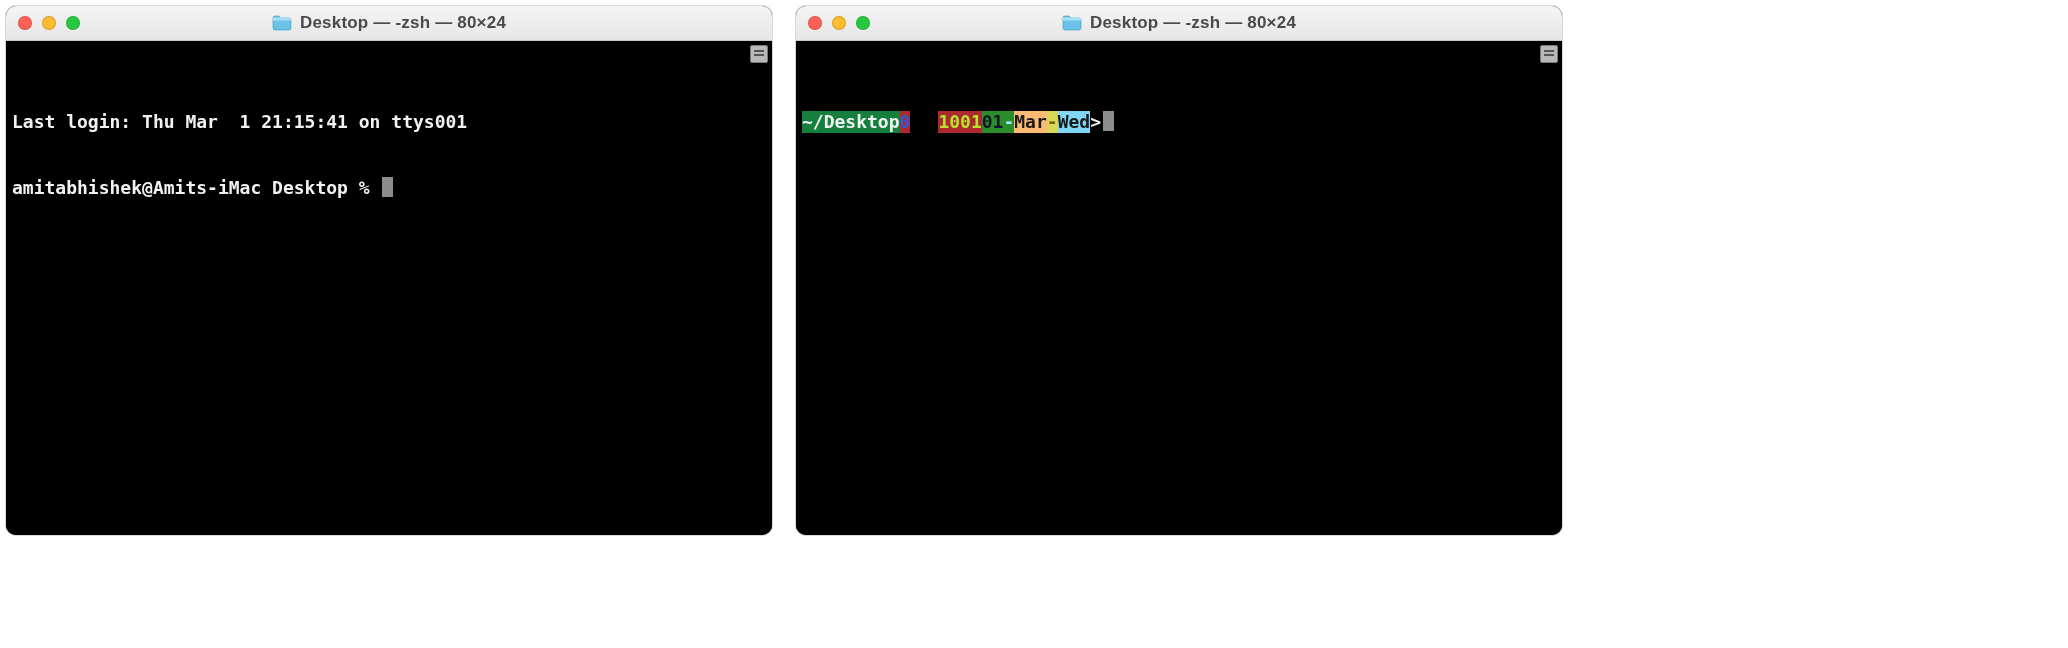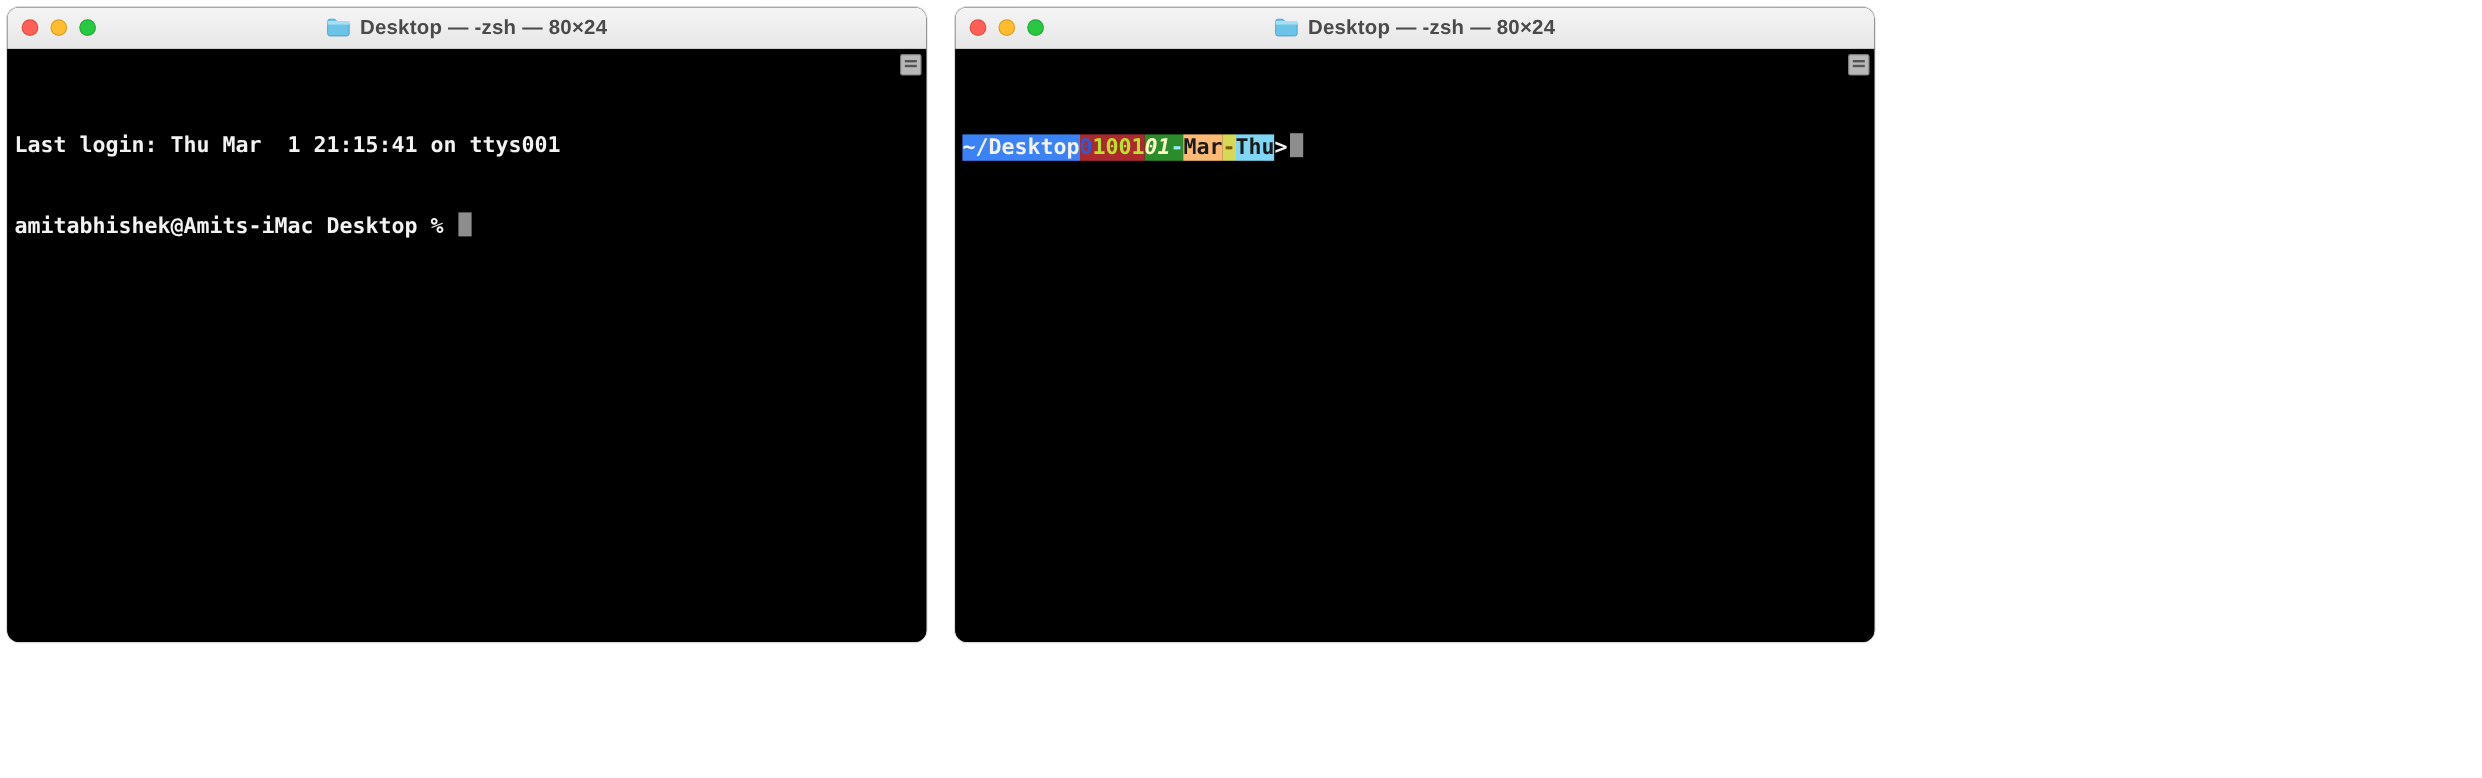--- a/index.html
+++ b/index.html
@@ -103,24 +103,24 @@
     position: absolute;
     width: 10px;
     height: 2px;
     background: #555;
   }
   .scroll-indicator::before { top: 4px; }
   .scroll-indicator::after  { top: 8px; }
 
   
   .seg { display: inline-block; padding: 0 0; }
-  .seg-path  { background: #3b82f6; color: #f2f2f2; }
+  .seg-path  { background: #15803d; color: #f2f2f2; }
   .seg-d0    { background: #ac2a2d; color: #2c5bd6; }
-  .seg-d1    { background: #ac2a2d; color: #b6e42d; }
-  .seg-date1 { background: #2a8c2a; color: #fef9c3; font-style: italic; }
+  .seg-d1    { background: #ac2a2d; color: #b6e42d; margin-left: 28px; }
+  .seg-date1 { background: #2a8c2a; color: #0f172a; }
   .seg-dash1 { background: #2a8c2a; color: #9be8ff; }
   .seg-mon   { background: #fdba74; color: #1a1a1a; }
   .seg-dash2 { background: #d8d857; color: #7a5a00; }
   .seg-day   { background: #7fd6f5; color: #1a1a1a; }
   .seg-gt    { background: #000; color: #f2f2f2; }
 </style>
 </head>
 <body>
 <div class="canvas">
 
@@ -160,17 +160,17 @@
         <svg width="20" height="16" viewBox="0 0 20 16">
           <path d="M1 3 a2 2 0 0 1 2-2 h4 l2 2 h8 a2 2 0 0 1 2 2 v8 a2 2 0 0 1 -2 2 H3 a2 2 0 0 1 -2 -2 Z" fill="#6cc3e8" stroke="#3a92b8" stroke-width="0.6"></path>
           <rect x="1" y="2.5" width="18" height="3" fill="#a7dff5"></rect>
         </svg>
       </span>
       <span class="title-text">Desktop — -zsh — 80×24</span>
     </div>
   </div>
   <div class="term-body">
     <div class="scroll-indicator"></div>
-    <span class="line"><span class="seg seg-path">~/Desktop</span><span class="seg seg-d0">0</span><span class="seg seg-d1">1001</span><span class="seg seg-date1">01</span><span class="seg seg-dash1">-</span><span class="seg seg-mon">Mar</span><span class="seg seg-dash2">-</span><span class="seg seg-day">Thu</span><span class="seg seg-gt">&gt;</span><span class="cursor-block"></span></span>
+    <span class="line"><span class="seg seg-path">~/Desktop</span><span class="seg seg-d0">0</span><span class="seg seg-d1">1001</span><span class="seg seg-date1">01</span><span class="seg seg-dash1">-</span><span class="seg seg-mon">Mar</span><span class="seg seg-dash2">-</span><span class="seg seg-day">Wed</span><span class="seg seg-gt">&gt;</span><span class="cursor-block"></span></span>
   </div>
 </div>
 
 </div>
 
 </body></html>

